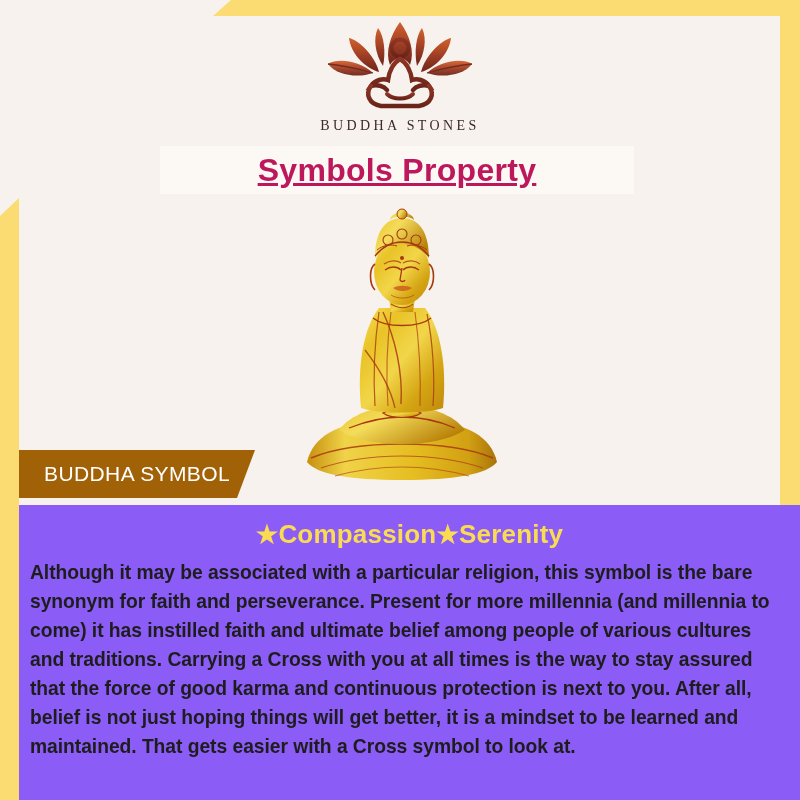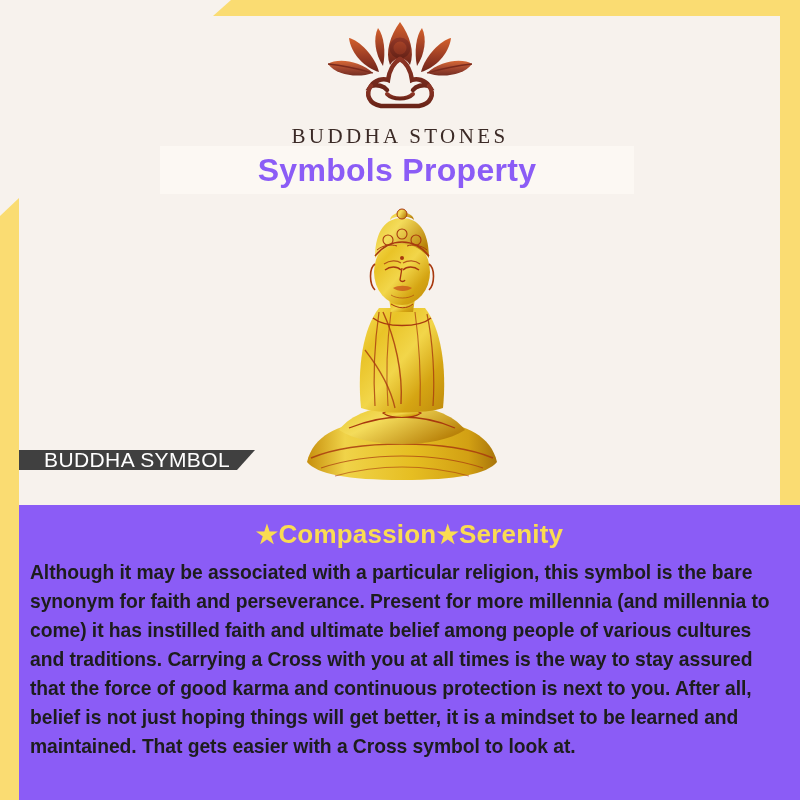--- a/index.html
+++ b/index.html
@@ -34,47 +34,47 @@
     background:#FADC72;
   }
 
   
   #logo-block{
     position:absolute;left:0;right:0;top:18px;
     display:flex;flex-direction:column;align-items:center;
   }
   #logo-mark{display:block;}
   #brand-name{
-    margin-top:6px;
     font-family:"Liberation Serif", serif;
-    font-size:21px;letter-spacing:3.4px;
+    font-size:14px;letter-spacing:3.4px;
     color:#3B2A26;font-weight:400;
   }
 
   
   #title-band{
     position:absolute;left:160px;top:146px;width:474px;height:48px;
     background:#FCF8F3;
     display:flex;align-items:center;justify-content:center;
   }
   #title-text{
-    font-size:32px;font-weight:bold;color:#8b5cf6;
+    font-size:32px;font-weight:bold;color:#be185d;
     letter-spacing:.3px;
     font-family:"Liberation Sans", sans-serif;
+    text-decoration:underline;
   }
 
   
   #hero{
     position:absolute;left:287px;top:200px;width:230px;height:290px;
   }
 
   
   #symbol-ribbon{
-    position:absolute;left:19px;top:450px;width:236px;height:20px;
-    background:#404040;
+    position:absolute;left:19px;top:450px;width:236px;height:48px;
+    background:#a16207;
     clip-path:polygon(0 0, 100% 0, calc(100% - 18px) 100%, 0 100%);
     display:flex;align-items:center;
   }
   #symbol-ribbon-label{
     color:#FFFFFF;font-size:21px;letter-spacing:.4px;
     padding-left:25px;font-weight:400;
   }
 
   
   #content-panel{

